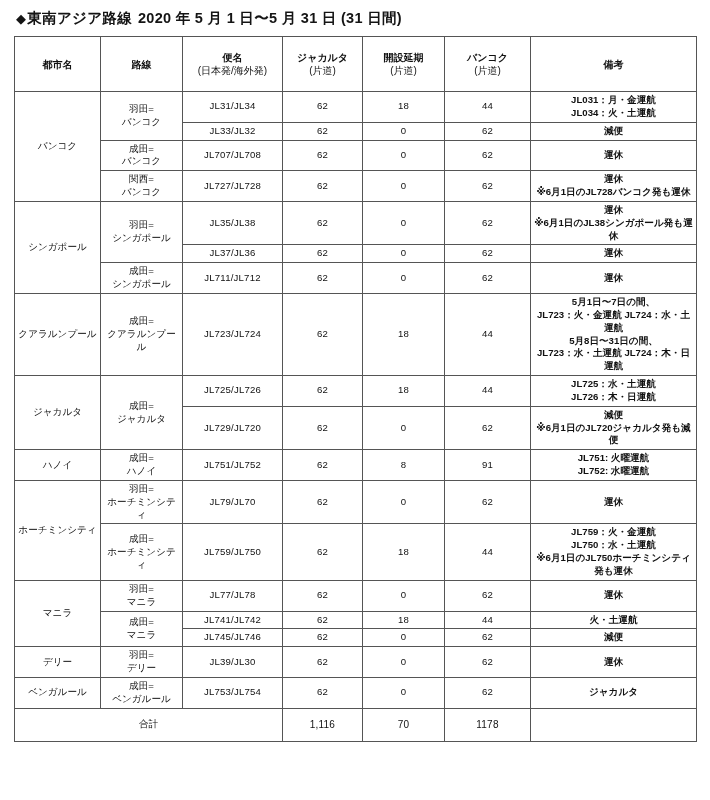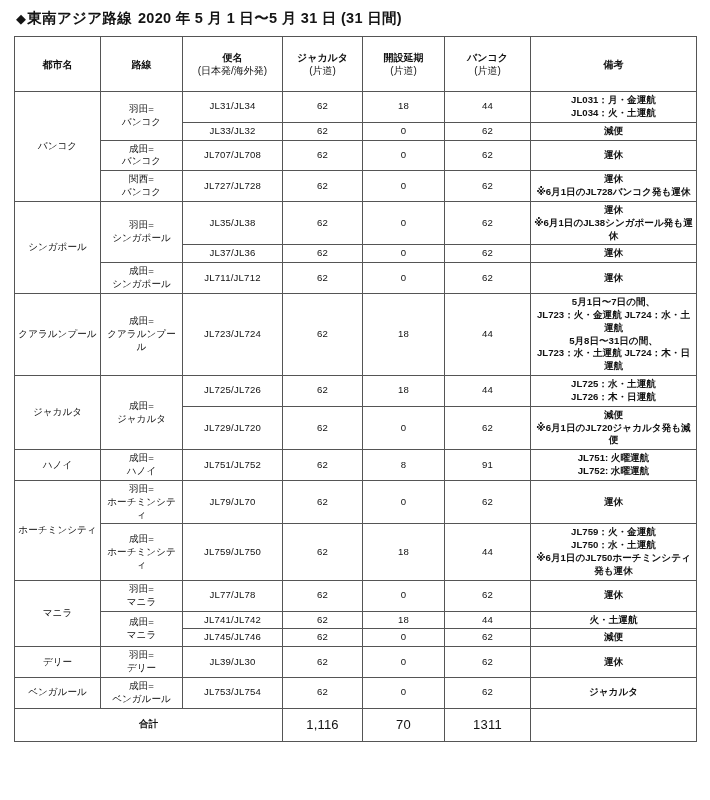--- a/index.html
+++ b/index.html
@@ -82,25 +82,25 @@
     letter-spacing: 0.2px;
   }
   td.note {
     font-weight: 700;
     font-size: 9.4px;
     line-height: 1.42;
     padding: 3px 3px;
   }
   td.total-label {
     font-size: 11px;
-    font-weight: 700;
+    font-weight: 400;
     height: 28px;
   }
   tr.total td.num {
-    font-size: 13px;
+    font-size: 10px;
   }
   .hdr-main { display: block; }
   .hdr-sub  { display: block; font-weight: 400; }
 </style>
 </head>
 <body>
 
 <div class="page">
 
   <div class="title">
@@ -293,19 +293,19 @@
           <td class="flightno">JL753/JL754</td>
           <td class="num">62</td>
           <td class="num">0</td>
           <td class="num">62</td>
           <td class="note">ジャカルタ</td>
         </tr>
         <tr class="total">
           <td class="total-label" colspan="3">合計</td>
           <td class="num">1,116</td>
           <td class="num">70</td>
-          <td class="num">1311</td>
+          <td class="num">1178</td>
           <td class="note"></td>
         </tr>
       </tbody>
   </table>
 
 </div>
 
 </body></html>

